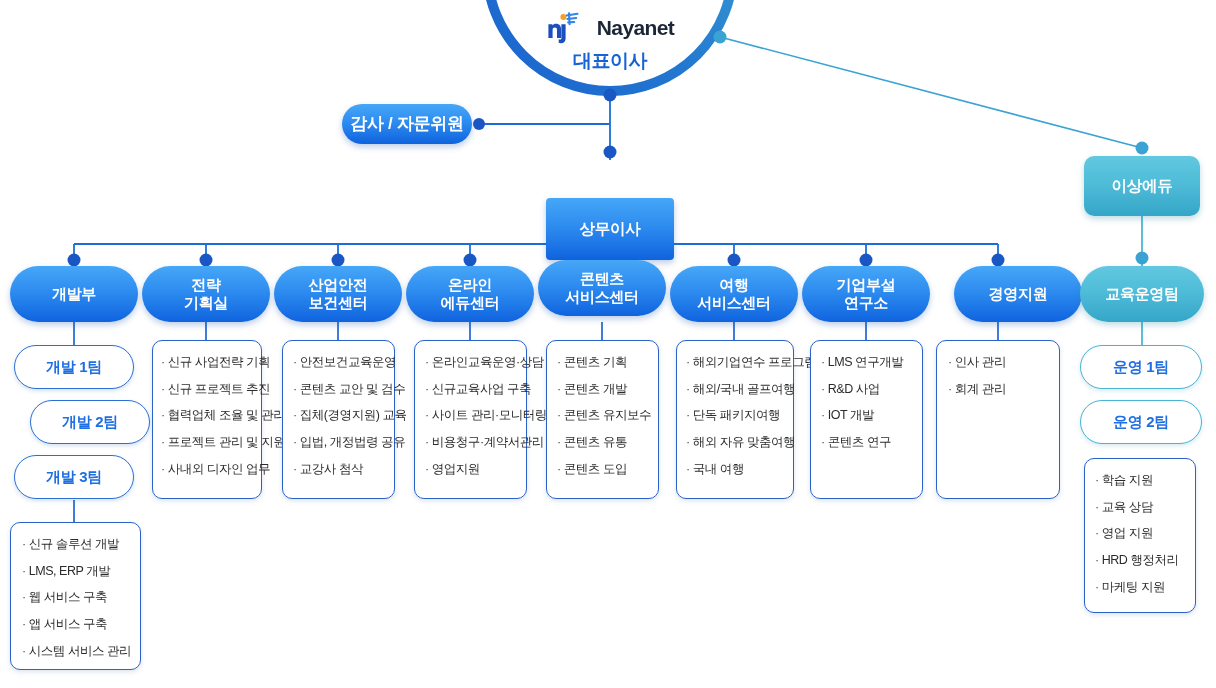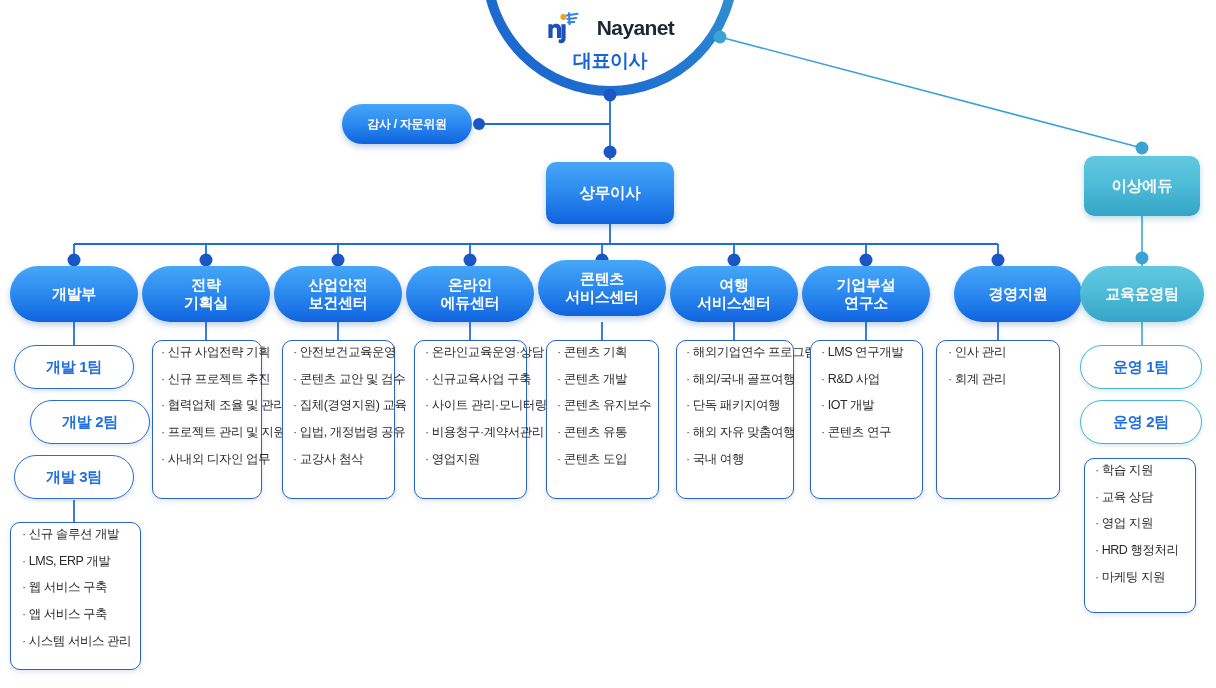--- a/index.html
+++ b/index.html
@@ -77,23 +77,24 @@
     letter-spacing: -0.6px;
   }
 
   
   .pill-blue {
     border-radius: 30px;
     background: linear-gradient(180deg, #46a7f7 0%, #2e8cf0 45%, #0f63de 100%);
     box-shadow: 0 3px 6px rgba(20, 80, 170, 0.28);
   }
   .rect-blue {
-    border-radius: 10px;
+    border-radius: 4px;
     background: linear-gradient(180deg, #46a7f7 0%, #2e8cf0 45%, #0f63de 100%);
     box-shadow: 0 3px 6px rgba(20, 80, 170, 0.28);
+    margin-top: 36px;
   }
   .pill-teal {
     border-radius: 30px;
     background: linear-gradient(180deg, #62c8e0 0%, #4fbcd8 45%, #35a6c8 100%);
     box-shadow: 0 3px 6px rgba(30, 130, 160, 0.28);
   }
   .rect-teal {
     border-radius: 10px;
     background: linear-gradient(180deg, #62c8e0 0%, #4fbcd8 45%, #35a6c8 100%);
     box-shadow: 0 3px 6px rgba(30, 130, 160, 0.28);
@@ -116,21 +117,21 @@
   }
 
   
   .listbox {
     position: absolute;
     box-sizing: border-box;
     background: #ffffff;
     border: 1.5px solid #2a62c8;
     border-radius: 10px;
     box-shadow: 0 2px 5px rgba(40, 80, 160, 0.16);
-    padding: 4px 10px 10px 11px;
+    padding: 14px 10px 10px 11px;
   }
   .listbox ul {
     list-style: none;
     margin: 0;
     padding: 0;
   }
   .listbox li {
     font-size: 12.5px;
     color: #2b2b2b;
     line-height: 1.25;
@@ -141,21 +142,21 @@
   }
   .listbox li:last-child { margin-bottom: 0; }
   .listbox li .bt {
     color: #4a4a4a;
     margin-right: 3px;
   }
 
   
   .fs16 { font-size: 15.5px; }
   .fs15 { font-size: 15px; }
-  .fs14 { font-size: 12px; }
+  .fs14 { font-size: 17px; }
 </style>
 </head>
 <body>
 
 <div id="chart">
 
   <svg class="lines" viewBox="0 0 1216 688" xmlns="http://www.w3.org/2000/svg">
     <defs>
       <linearGradient id="arcGrad" x1="0" y1="1" x2="1" y2="0">
         <stop offset="0%" stop-color="#1a62cf"></stop>

